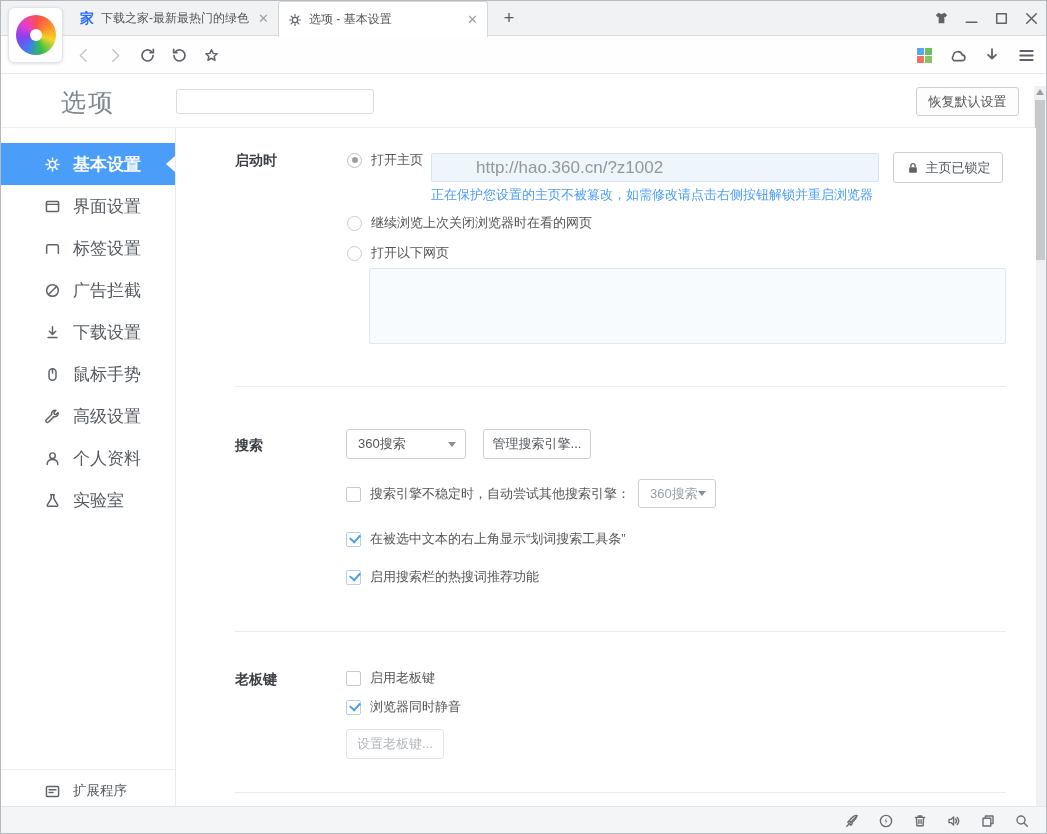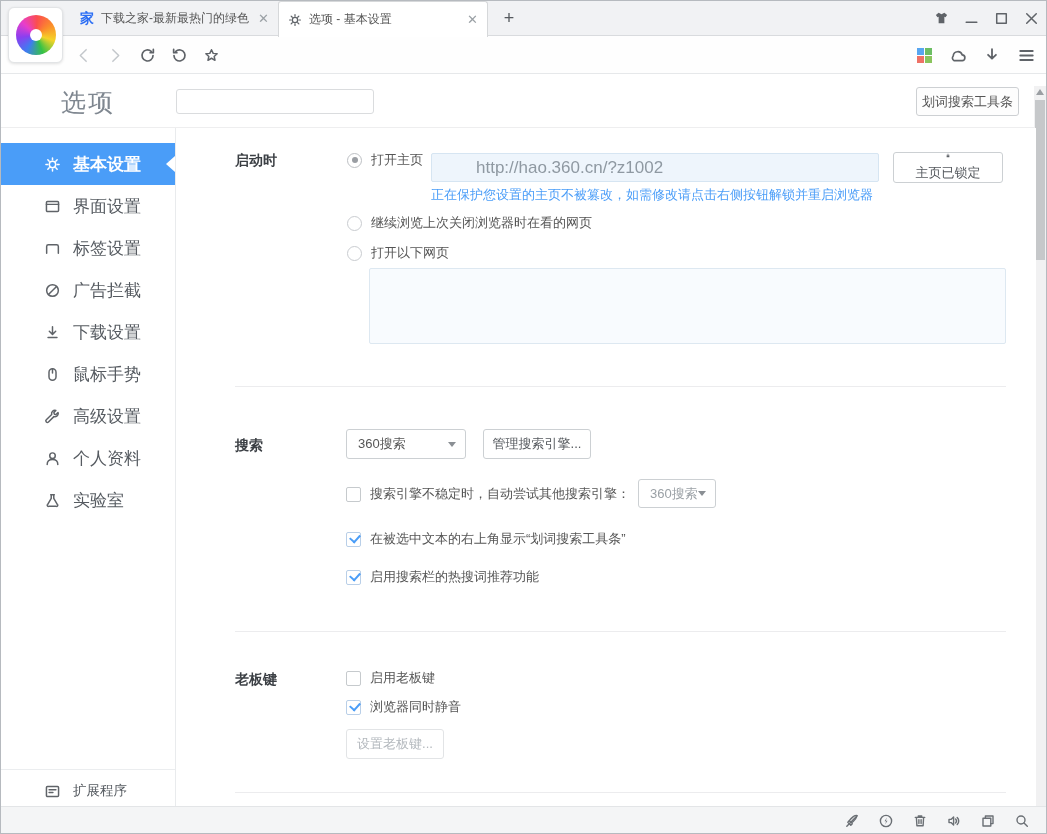--- a/index.html
+++ b/index.html
@@ -66,21 +66,21 @@
   .content { position:absolute; left:175px; top:127px; width:860px; height:678px; background:#fff; }
   .sec-label { position:absolute; font-size:14px; font-weight:bold; color:#3b3f44; }
   .row { position:absolute; display:flex; align-items:center; gap:9px; font-size:13px; color:#555; }
   .radio { width:15px; height:15px; border:1px solid #c9ccd0; border-radius:50%; background:#fff; position:relative; flex:0 0 auto; }
   .radio.sel { border-color:#bdc0c4; }
   .radio.sel::after { content:""; position:absolute; left:3.5px; top:3.5px; width:6px; height:6px; border-radius:50%; background:#9a9ea3; }
   .checkbox { width:15px; height:15px; border:1px solid #c6cacd; border-radius:2px; background:#fff; position:relative; flex:0 0 auto; }
   .checkbox.checked { border-color:#b9cfe8; }
   .checkbox.checked::after { content:""; position:absolute; left:2.5px; top:1px; width:8px; height:5px; border-left:2px solid #4a9df8; border-bottom:2px solid #4a9df8; transform:rotate(-48deg); }
   .homepage-input { position:absolute; left:255px; top:25px; width:448px; height:29px; background:#eef5fc; border:1px solid #d6e5f2; border-radius:2px; font-size:17px; color:#8f99a2; line-height:27px; padding-left:44px; white-space:nowrap; overflow:hidden; }
-  .lock-btn { position:absolute; left:717px; top:24px; width:110px; height:31px; background:#fff; border:1px solid #ccd0d3; border-radius:3px; display:flex; align-items:center; justify-content:center; gap:6px; font-size:13px; color:#55595e;flex-direction:column; }
+  .lock-btn { position:absolute; left:717px; top:24px; width:110px; height:31px; background:#fff; border:1px solid #ccd0d3; border-radius:3px; display:flex; align-items:center; justify-content:center; gap:6px; font-size:13px; color:#55595e; }
   .protect-note { position:absolute; left:255px; top:58px; font-size:13px; color:#4a9df8; white-space:nowrap; }
   .pages-box { position:absolute; left:193px; top:140px; width:637px; height:76px; background:#f8fbfe; border:1px solid #dde8f1; border-radius:2px; }
   .divider { position:absolute; left:59px; width:771px; height:1px; background:#ececee; }
   .select { height:30px; background:#fff; border:1px solid #ccd0d3; border-radius:3px; display:flex; align-items:center; justify-content:space-between; padding:0 9px 0 11px; font-size:13px; color:#555; }
   .caret { width:0; height:0; border-left:4px solid transparent; border-right:4px solid transparent; border-top:5px solid #8a8f94; }
   .btn { background:#fff; border:1px solid #ccd0d3; border-radius:3px; font-size:13px; color:#55595e; display:flex; align-items:center; justify-content:center; }
   .btn.disabled { border-color:#e2e4e6; color:#b3b8bd; }
 
   
   .statusbar { position:absolute; left:0; top:805px; width:1047px; height:29px; background:#f4f5f6; border-top:1px solid #e3e5e7; display:flex; align-items:center; justify-content:flex-end; gap:18px; padding-right:18px; }
@@ -182,21 +182,21 @@
         </svg>
       <svg class="ic" style="width:19px;height:19px;stroke-width:1.7" viewBox="0 0 16 16">
           <path d="M2.8 4.3h10.4M2.8 8h10.4M2.8 11.7h10.4"></path>
         </svg>
     </div>
   </div>
 
   <div class="page-header">
     <div class="page-title">选项</div>
     <div class="header-search"></div>
-    <div class="reset-btn">划词搜索工具条</div>
+    <div class="reset-btn">恢复默认设置</div>
   </div>
 
   <div class="sidebar">
     <div class="side-item active">
       <svg class="ic" viewBox="0 0 16 16">
           <circle cx="8" cy="8" r="3"></circle>
           <path d="M8 1.8v1.8M8 12.4v1.8M1.8 8h1.8M12.4 8h1.8M3.6 3.6l1.3 1.3M11.1 11.1l1.3 1.3M12.4 3.6l-1.3 1.3M4.9 11.1l-1.3 1.3"></path>
         </svg>
       <span>基本设置</span>
     </div>

